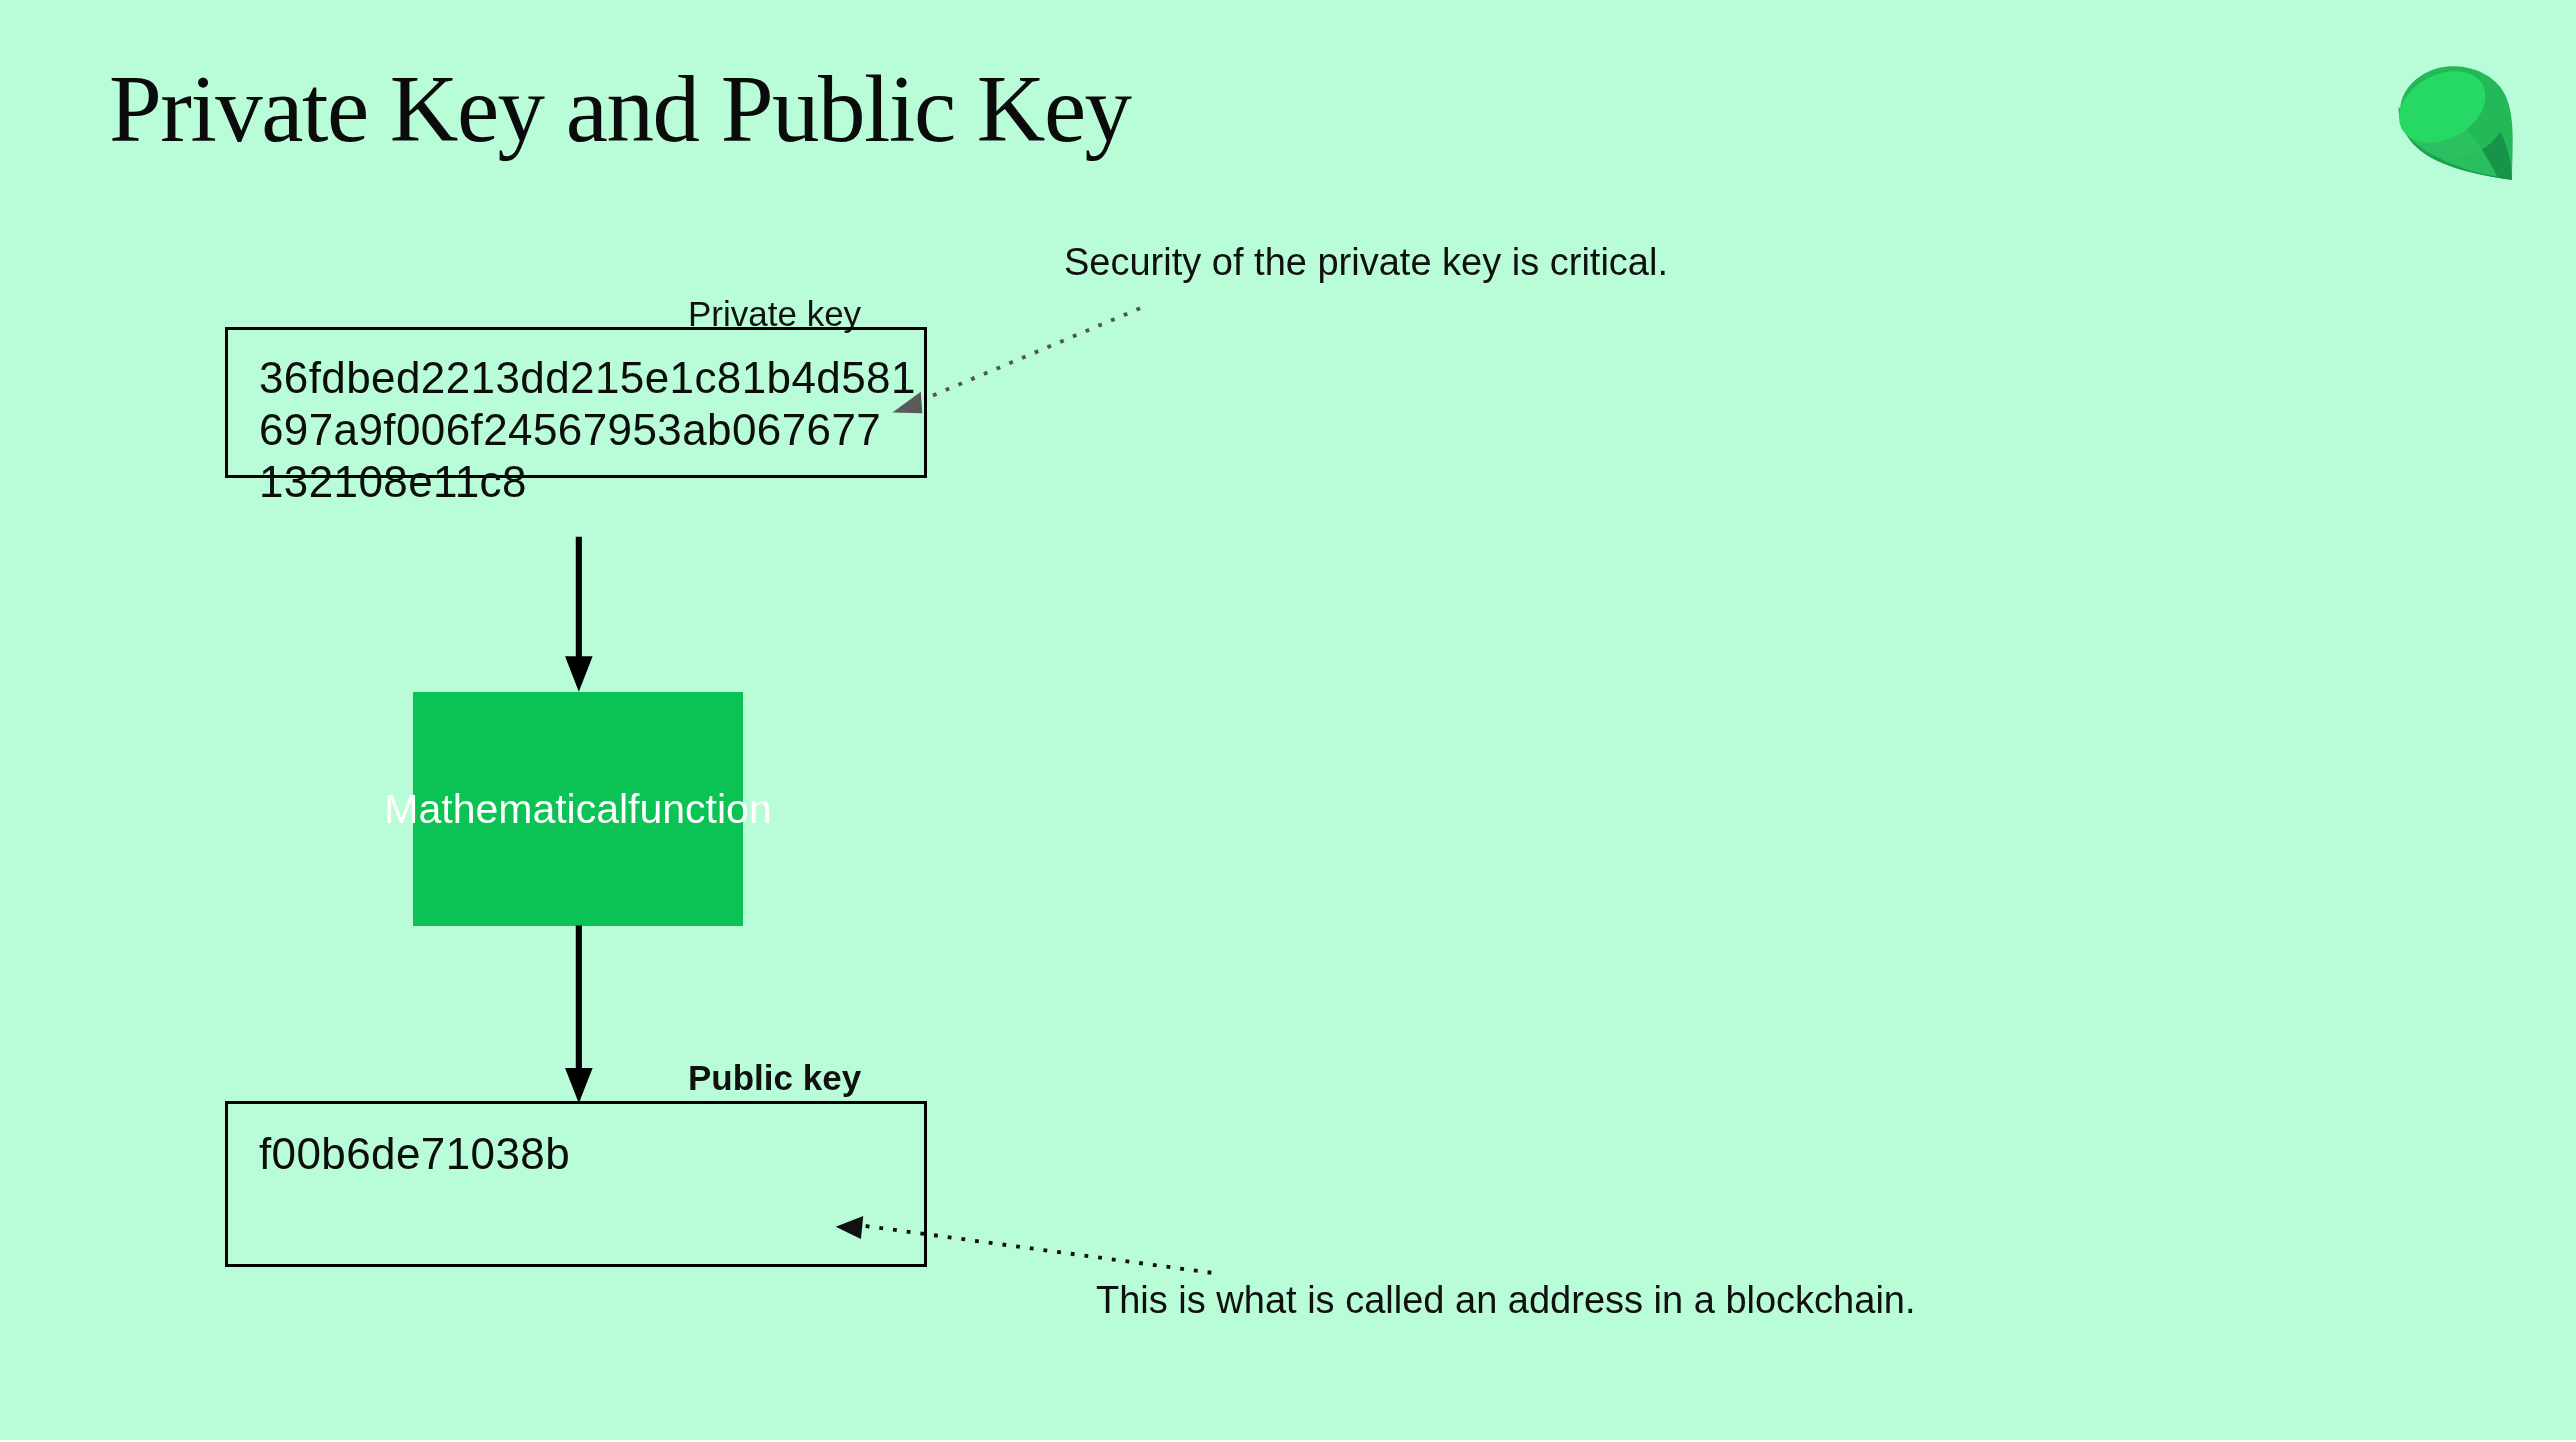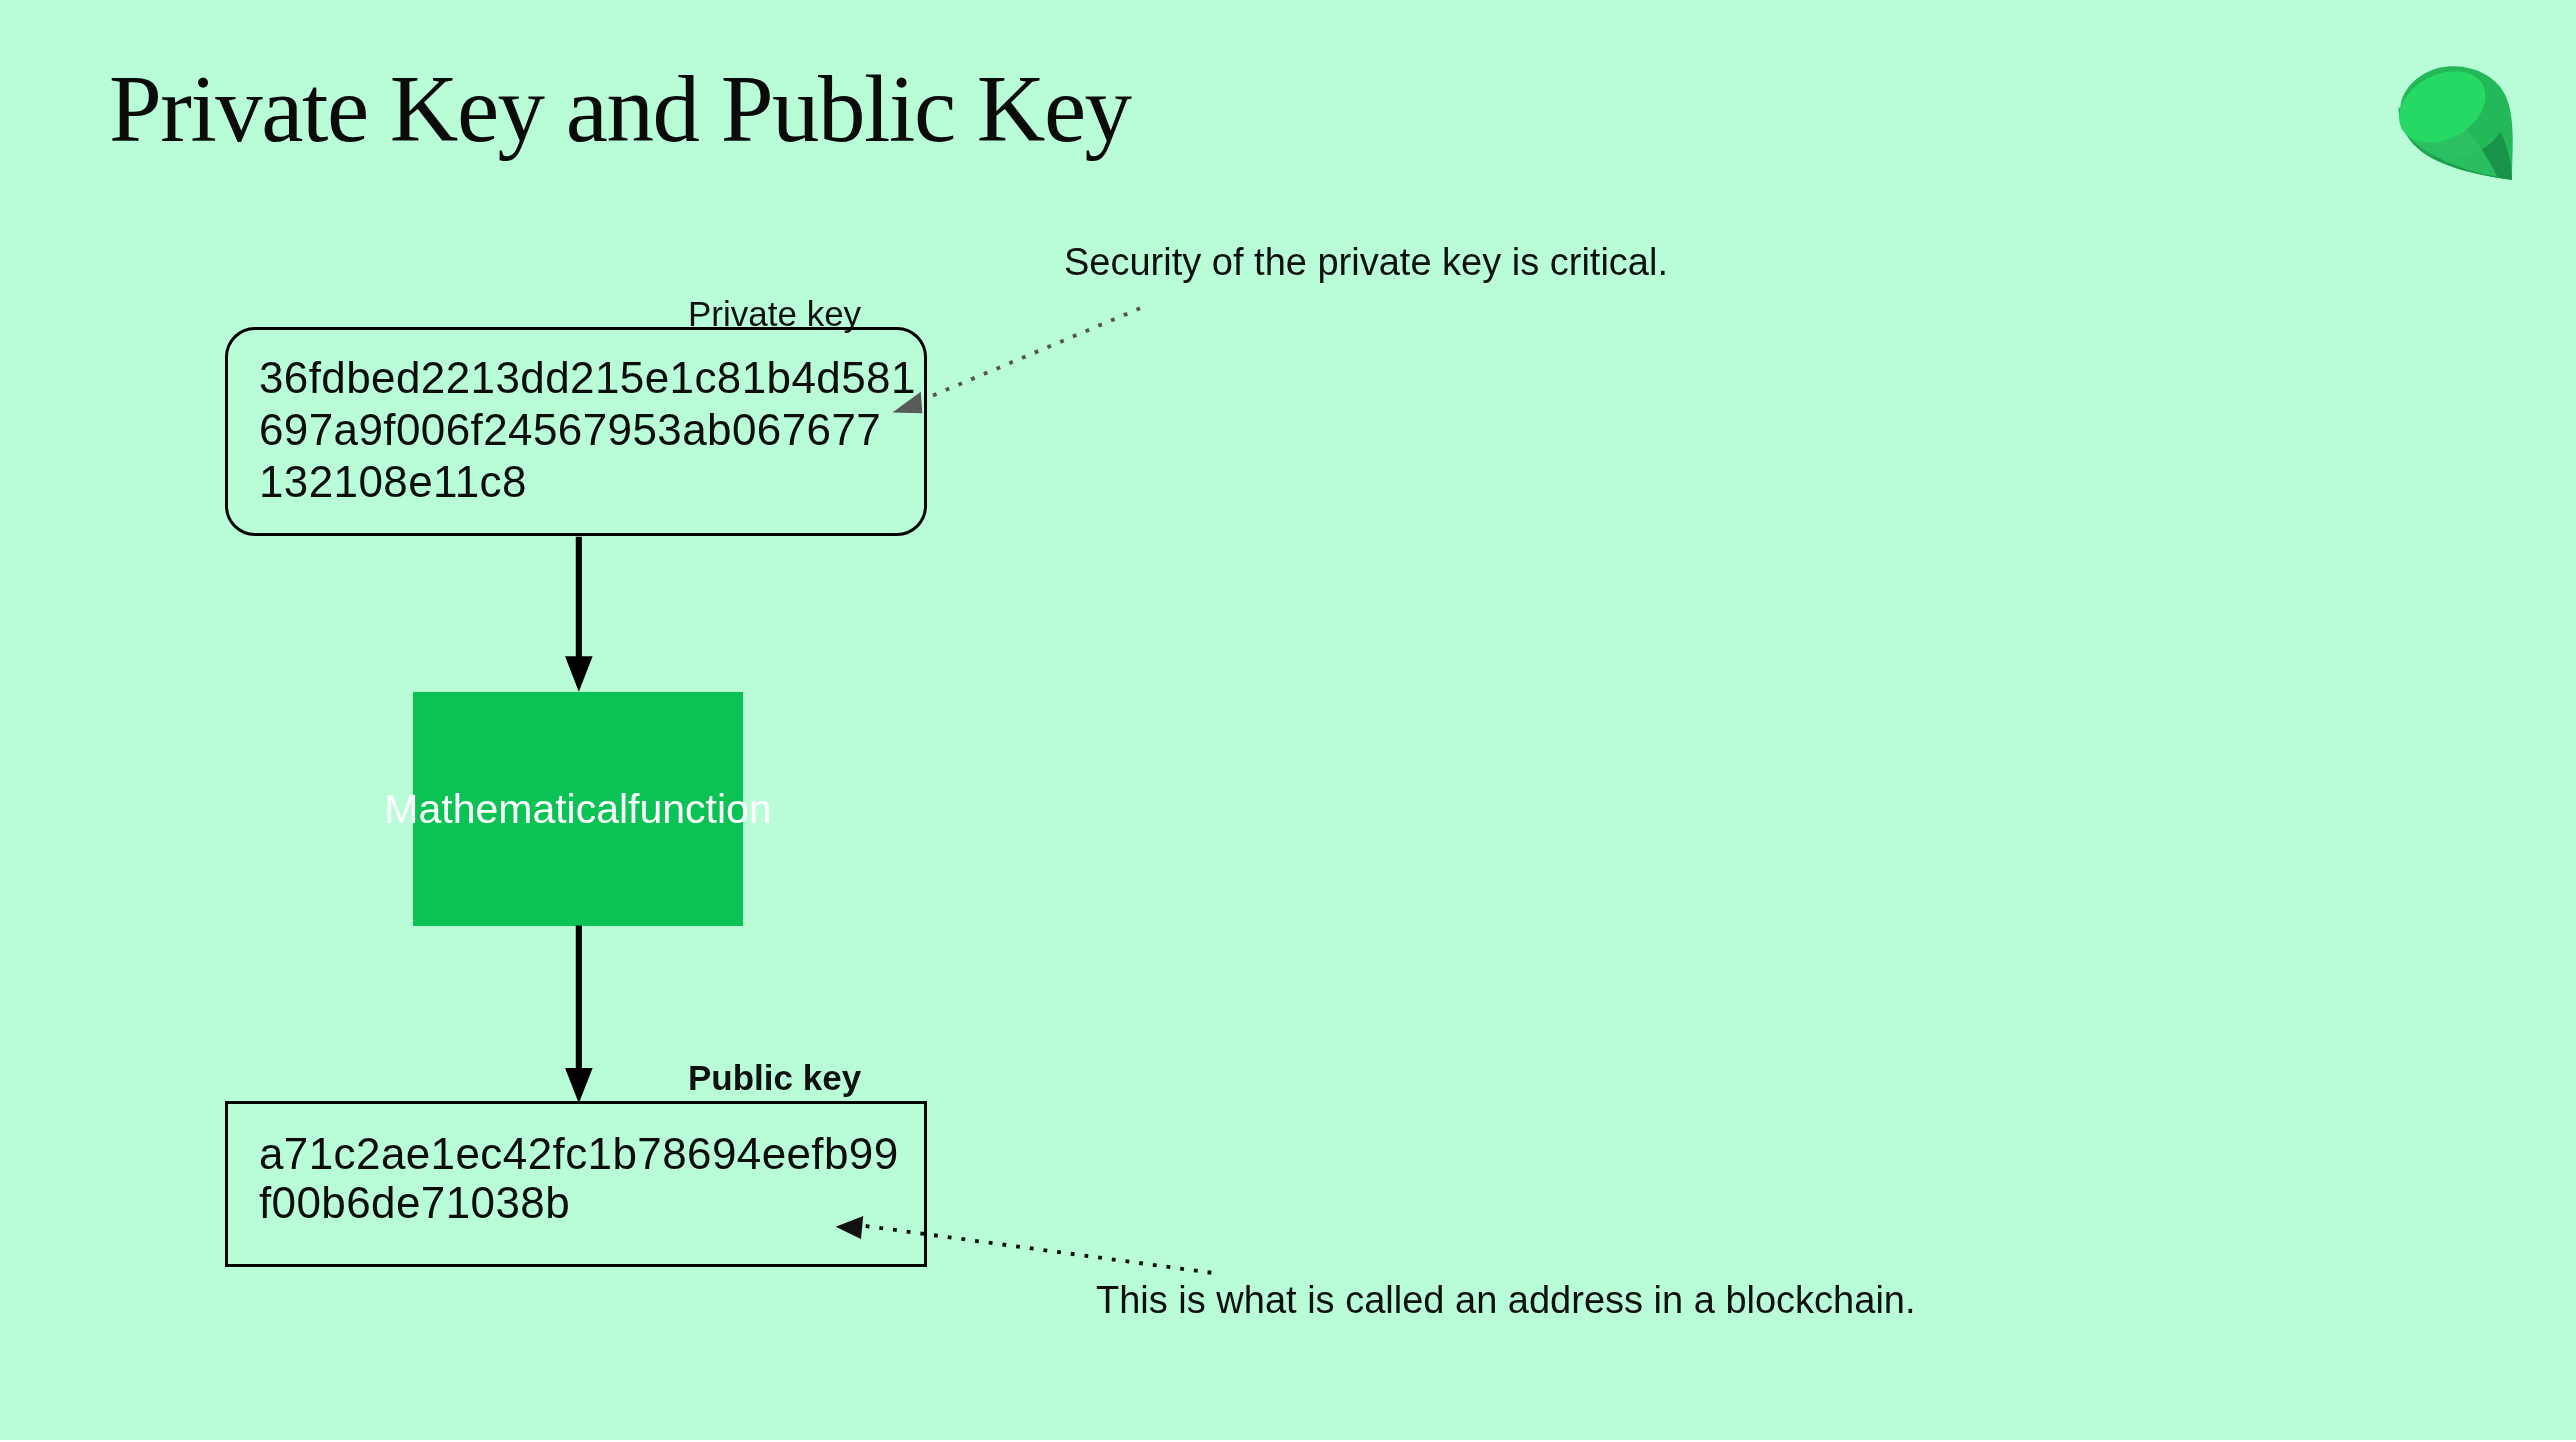--- a/index.html
+++ b/index.html
@@ -52,21 +52,21 @@
     width: 702px;
     border: 3.8px solid #000000;
     box-sizing: border-box;
     background: transparent;
     color: #0d0d0d;
     font-size: 44px;
     line-height: 52px;
     letter-spacing: 0.4px;
   }
   .key-box .key-text { padding: 21.5px 15.3px 0 31px; }
-  .key-box.private-box { top: 327px; height: 209px; border-radius: 30px; }
+  .key-box.private-box { top: 327px; height: 151px; }
   .key-box.public-box  { top: 1101px; height: 166px; }
   .key-box.public-box .key-text { padding-top: 24.5px; line-height: 49px; }
 
   .function-box {
     position: absolute;
     left: 413px;
     top: 692px;
     width: 330px;
     height: 234px;
     background: #0bc355;
@@ -124,21 +124,20 @@
 
   <div class="function-box">
     <span>Mathematical</span>
     <span>function</span>
   </div>
 
   <div class="key-label public">Public key</div>
 
   <div class="key-box public-box">
     <div class="key-text">
-      <div>a71c2ae1ec42fc1b78694eefb99</div>
       <div>f00b6de71038b</div>
     </div>
   </div>
 
   <div class="annotation private-note">Security of the private key is critical.</div>
 
   <div class="annotation public-note">This is what is called an address in a blockchain.</div>
 
   <svg class="connector-layer" viewBox="0 0 3360 1878" aria-hidden="true">
 

